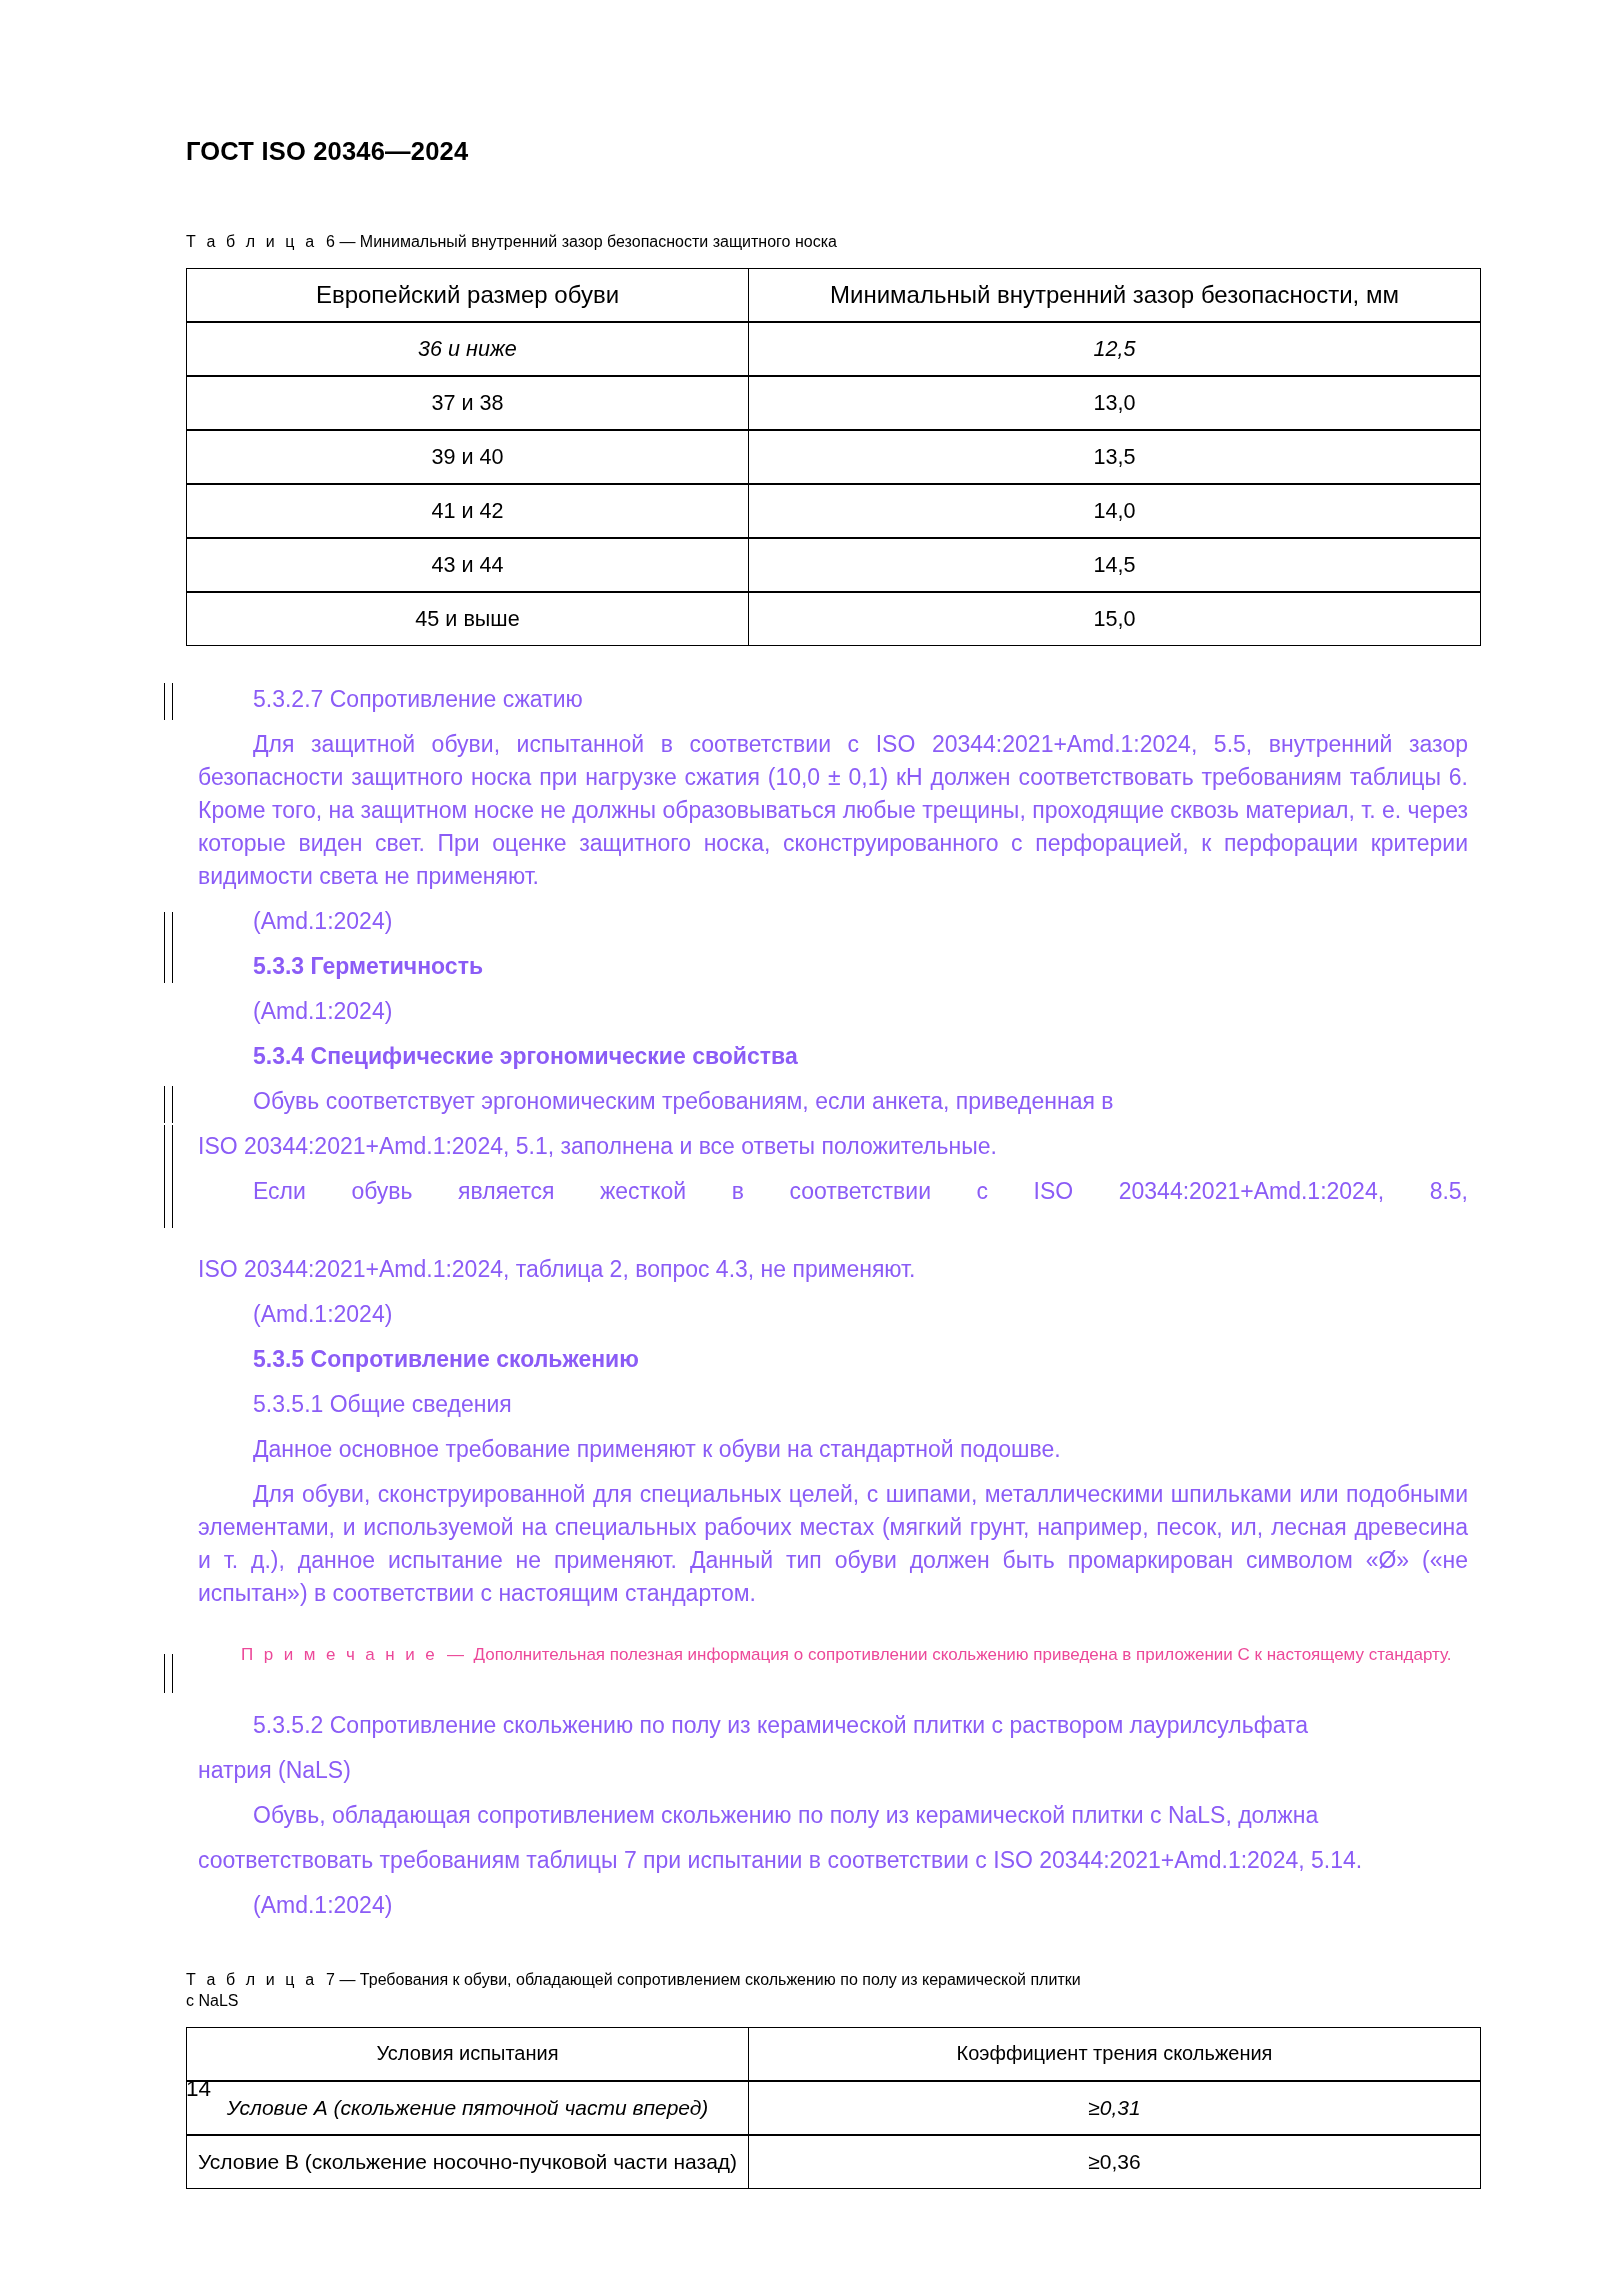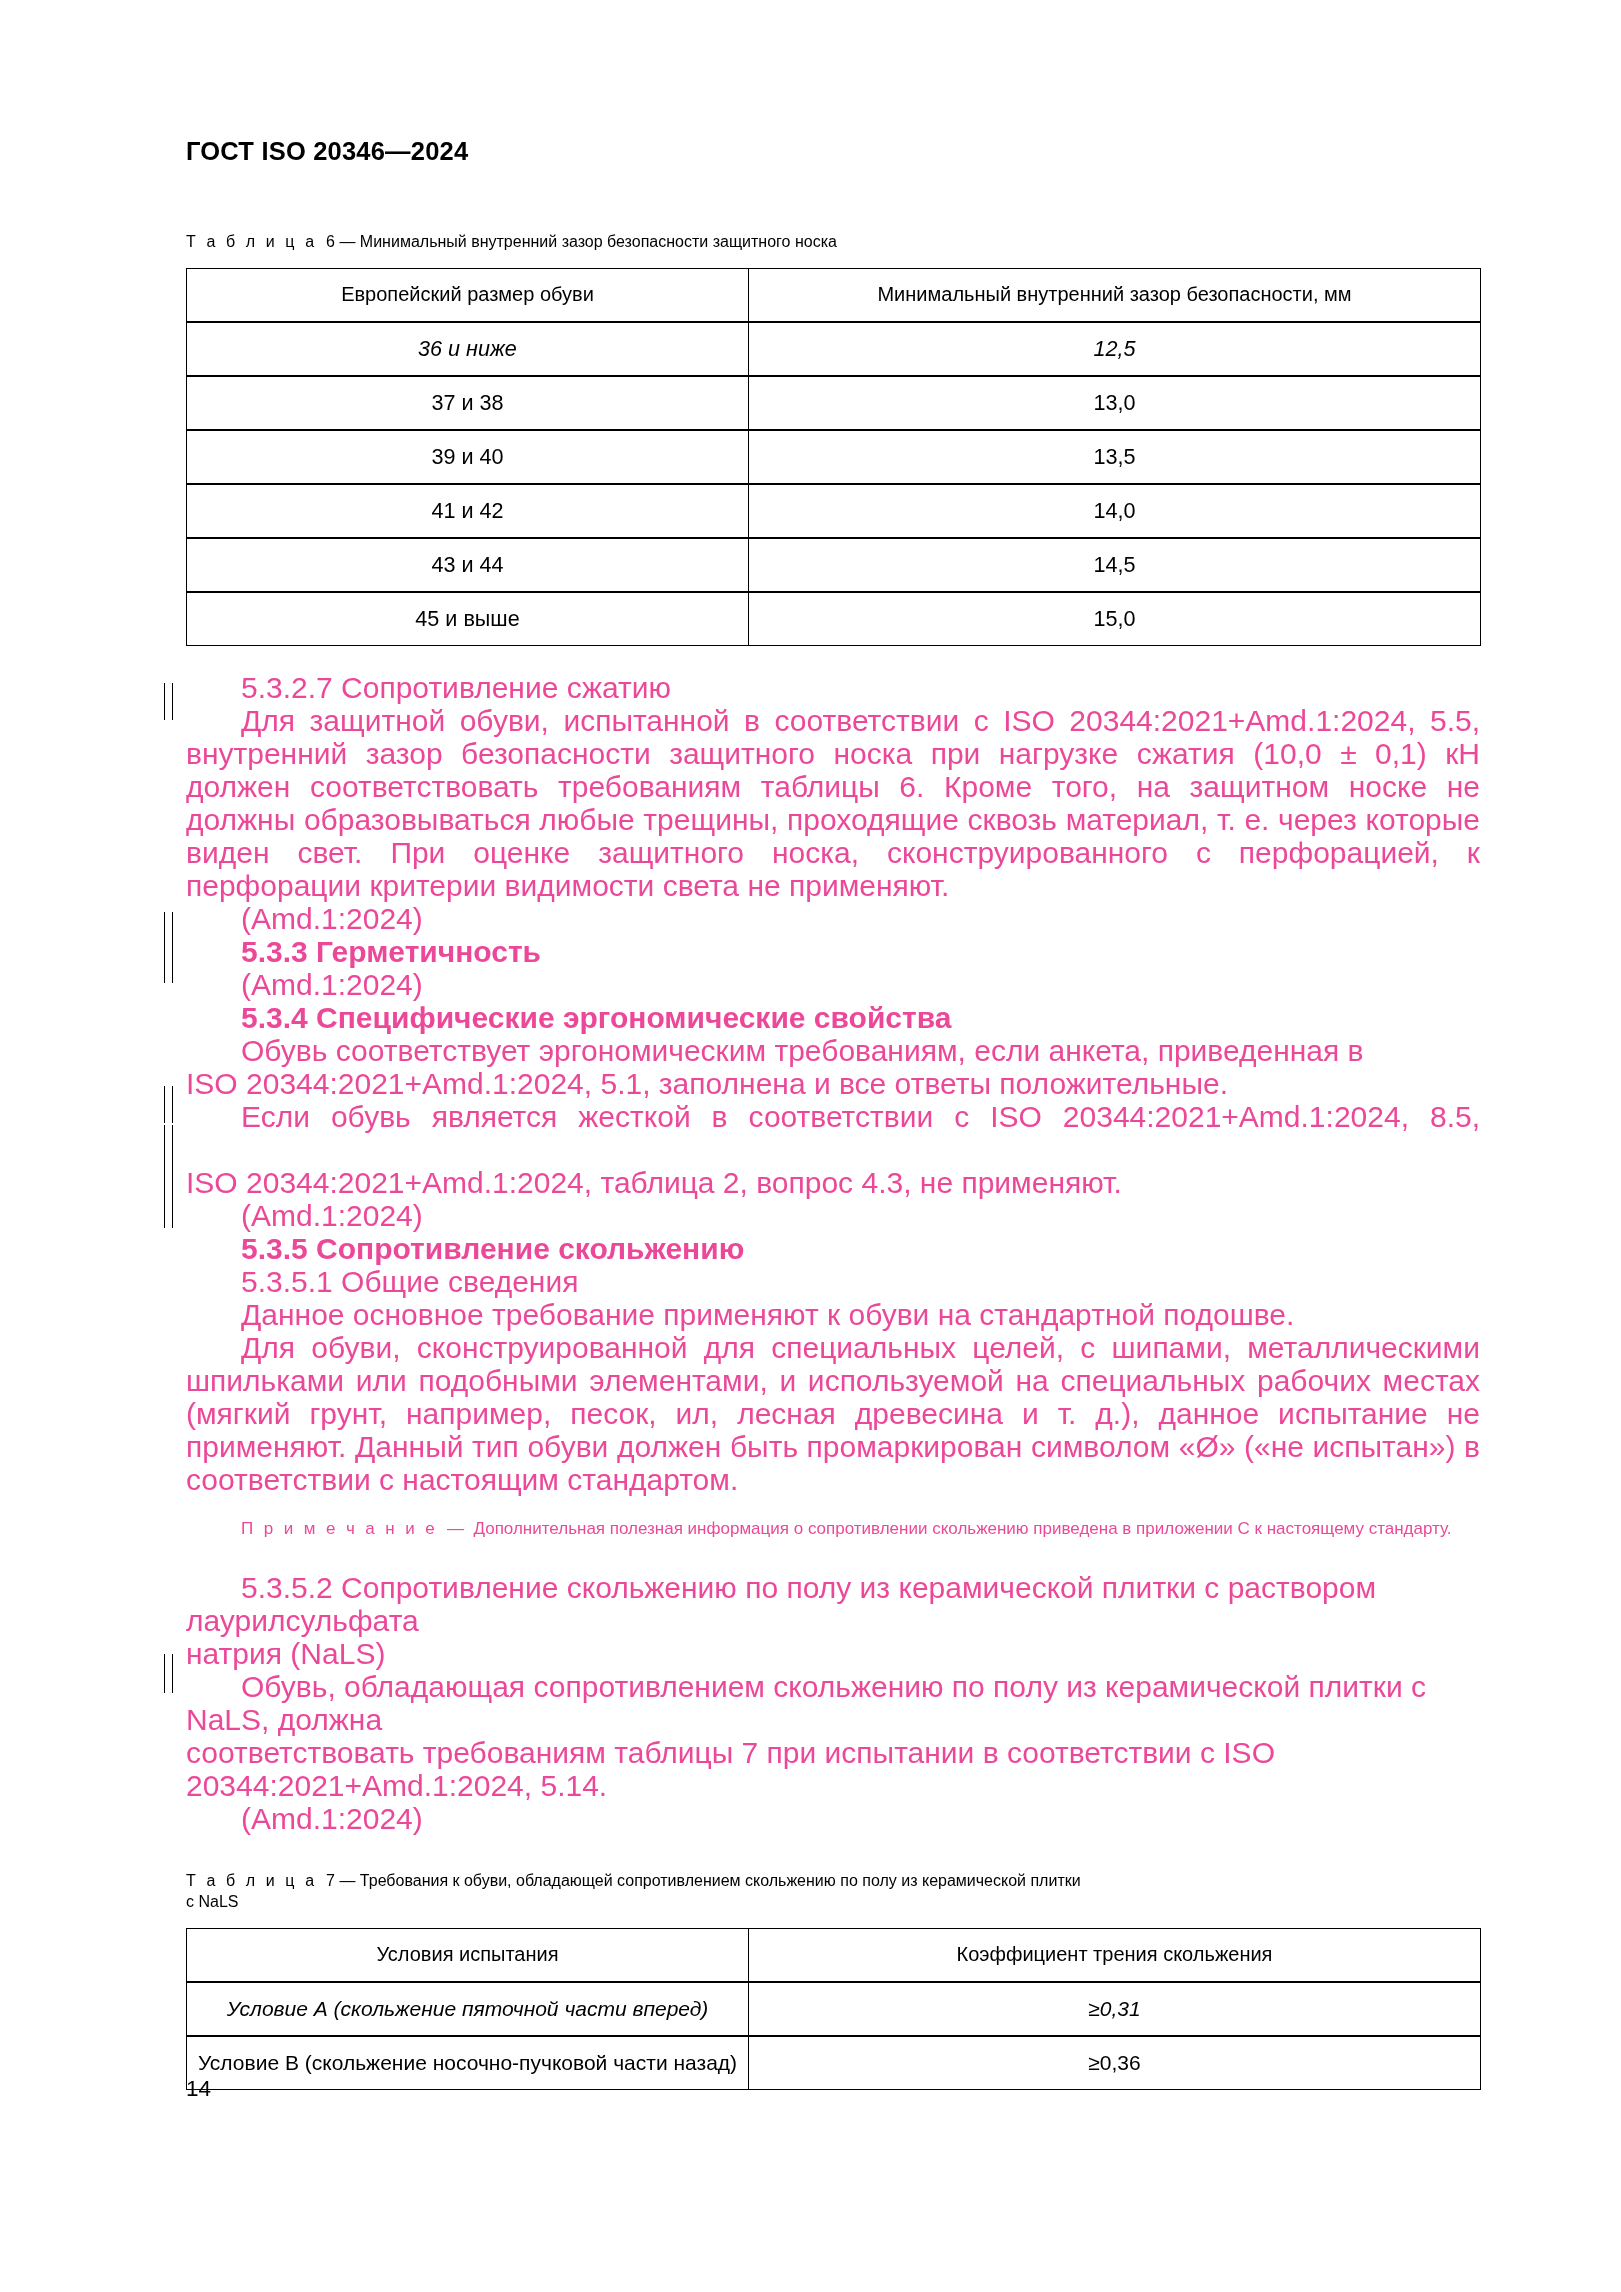--- a/index.html
+++ b/index.html
@@ -55,21 +55,21 @@
   }
   table.gost th,
   table.gost td {
     border: 1.3px solid #000;
     text-align: center;
     vertical-align: middle;
     font-weight: normal;
     color: #000;
   }
   table.gost thead th {
-    font-size: 20px;
+    font-size: 24px;
     height: 52px;
     padding: 0 7.8px;
     border-bottom-width: 2.5px;
   }
   table.gost tbody td {
     font-size: 21.6px;
     height: 52px;
     padding: 0 7.8px;
   }
   table.gost tbody tr td {
@@ -82,24 +82,24 @@
   table.t6 col.c1 { width: 562px; }
   table.t6 col.c2 { width: 732px; }
   table.t7 col.c1 { width: 562px; }
   table.t7 col.c2 { width: 732px; }
   table.t7 thead th { font-size: 20px; }
   table.t7 tbody td { font-size: 21px; }
   table.t7 tbody td.first { text-align: center; }
 
   
   p.para {
-    font-size: 30px;
+    font-size: 23px;
     line-height: 33px;
-    margin: 0;
-    color: #ec4899;
+    margin: 12px;
+    color: #8b5cf6;
     text-align: justify;
     text-justify: inter-word;
     hyphens: none;
   }
   p.indent { text-indent: 55px; }
   p.noindent { text-indent: 0; }
   p.bold { font-weight: bold; text-indent: 55px; }
   p.amd { text-indent: 55px; }
   p.nojust { text-align: left; }
   p.spread {

